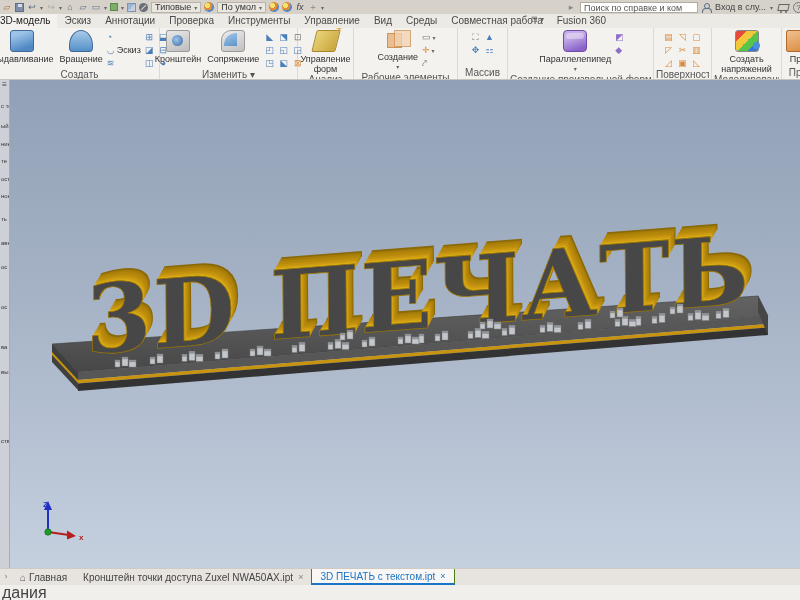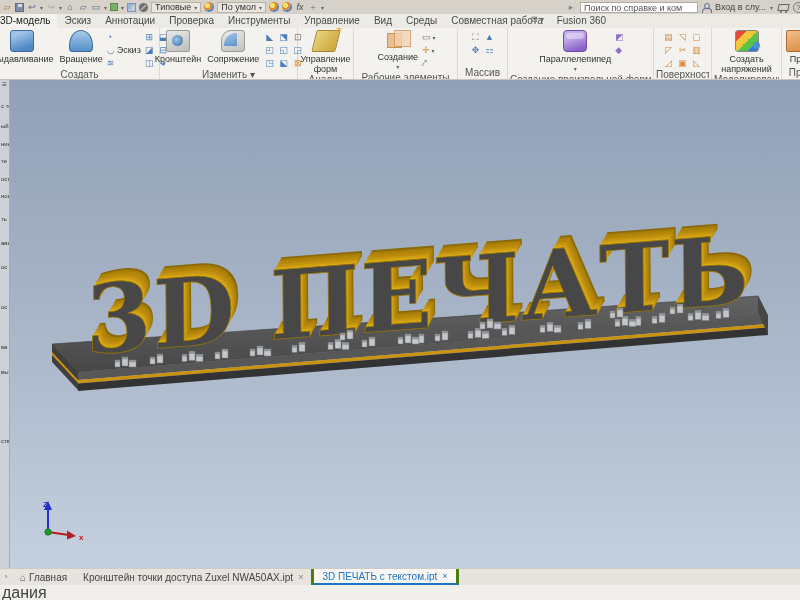--- a/index.html
+++ b/index.html
@@ -90,21 +90,21 @@
   #strip-burger { font-size:8px; color:#3a3a3a; line-height:9px; text-align:center; }
   .frag { font-size:6px; color:#333; line-height:6px; white-space:nowrap; position:absolute; left:1px; }
   #model-svg { position:absolute; left:0; top:0; }
 
   
   #tabbar { position:absolute; left:0; top:568px; width:800px; height:17px;
     background:#e7e3de; border-top:1px solid #cfcbc4; display:flex; align-items:stretch;
     font-size:10px; color:#444; }
   #tabbar .chev { width:12px; text-align:center; font-size:8px; line-height:16px; color:#777; }
   .home-tab { display:flex; align-items:center; gap:3px; padding:0 8px; }
-  .doctab { display:flex; align-items:center; gap:5px; padding:0 8px; border-right:3px solid #4d7c0f; white-space:nowrap; }
+  .doctab { display:flex; align-items:center; gap:5px; padding:0 8px; border-right:1px solid #4d7c0f; white-space:nowrap; }
   .doctab .x { color:#888; font-size:9px; }
   .doctab.active { background:#f8f7f5; color:#1b74c5; border-bottom:2px solid #1b74c5; }
   .doctab.active .x { color:#1b74c5; }
 
   
   #statusbar { position:absolute; left:0; top:585px; width:800px; height:15px;
     background:#f1efec; font-size:16px; color:#444; line-height:15px; padding-left:2px; }
 </style>
 </head>
 <body>

